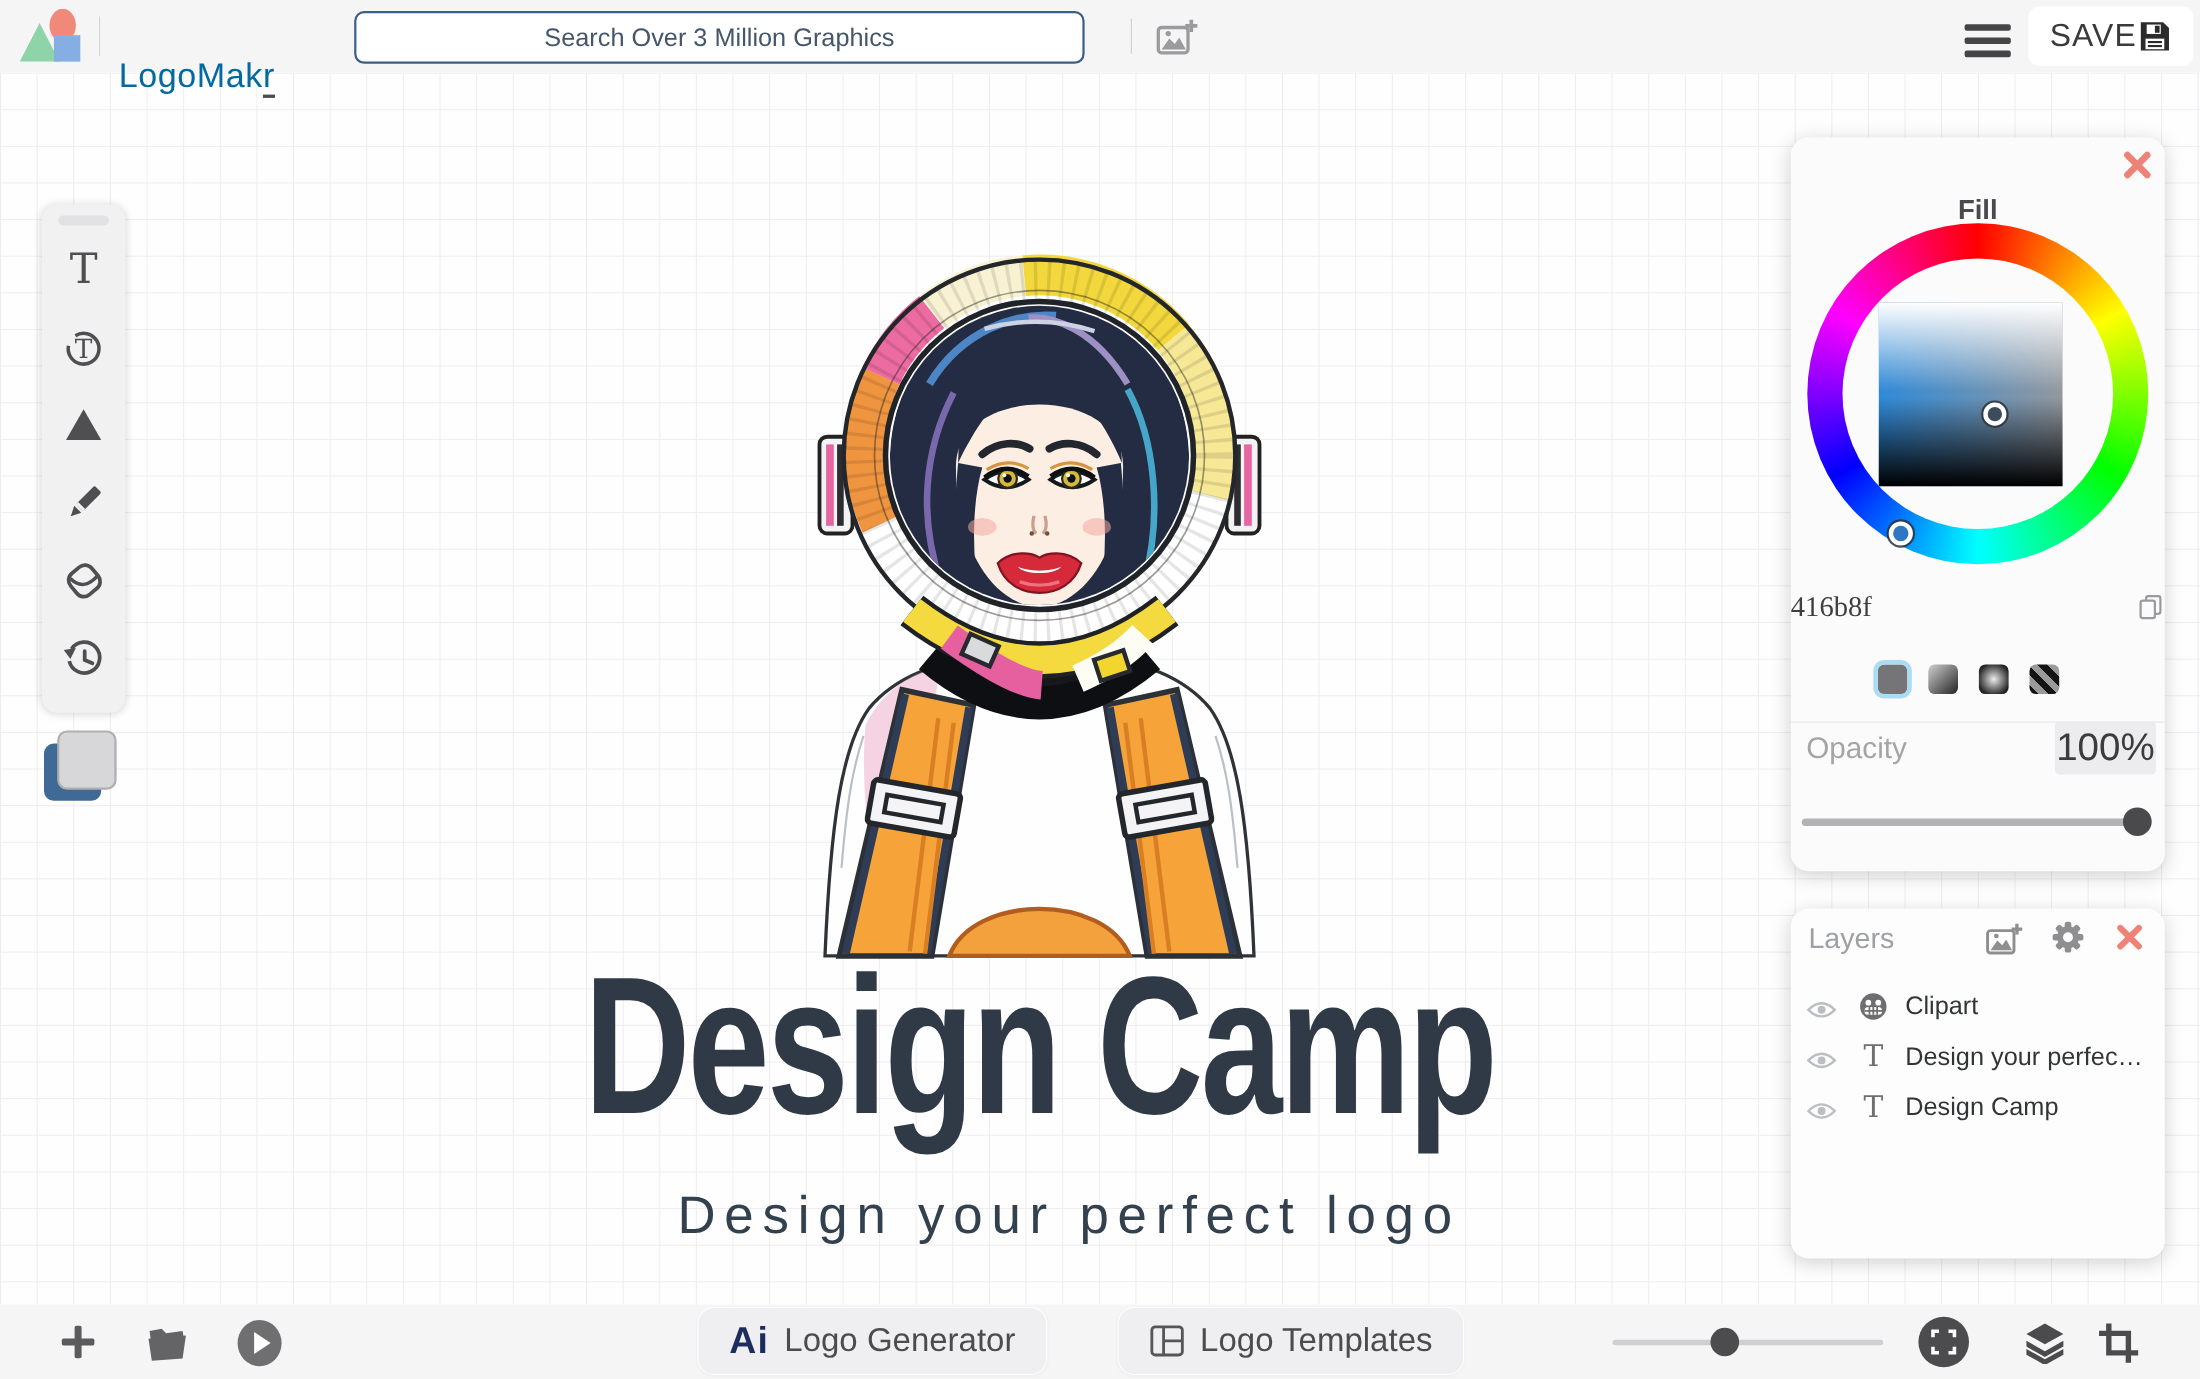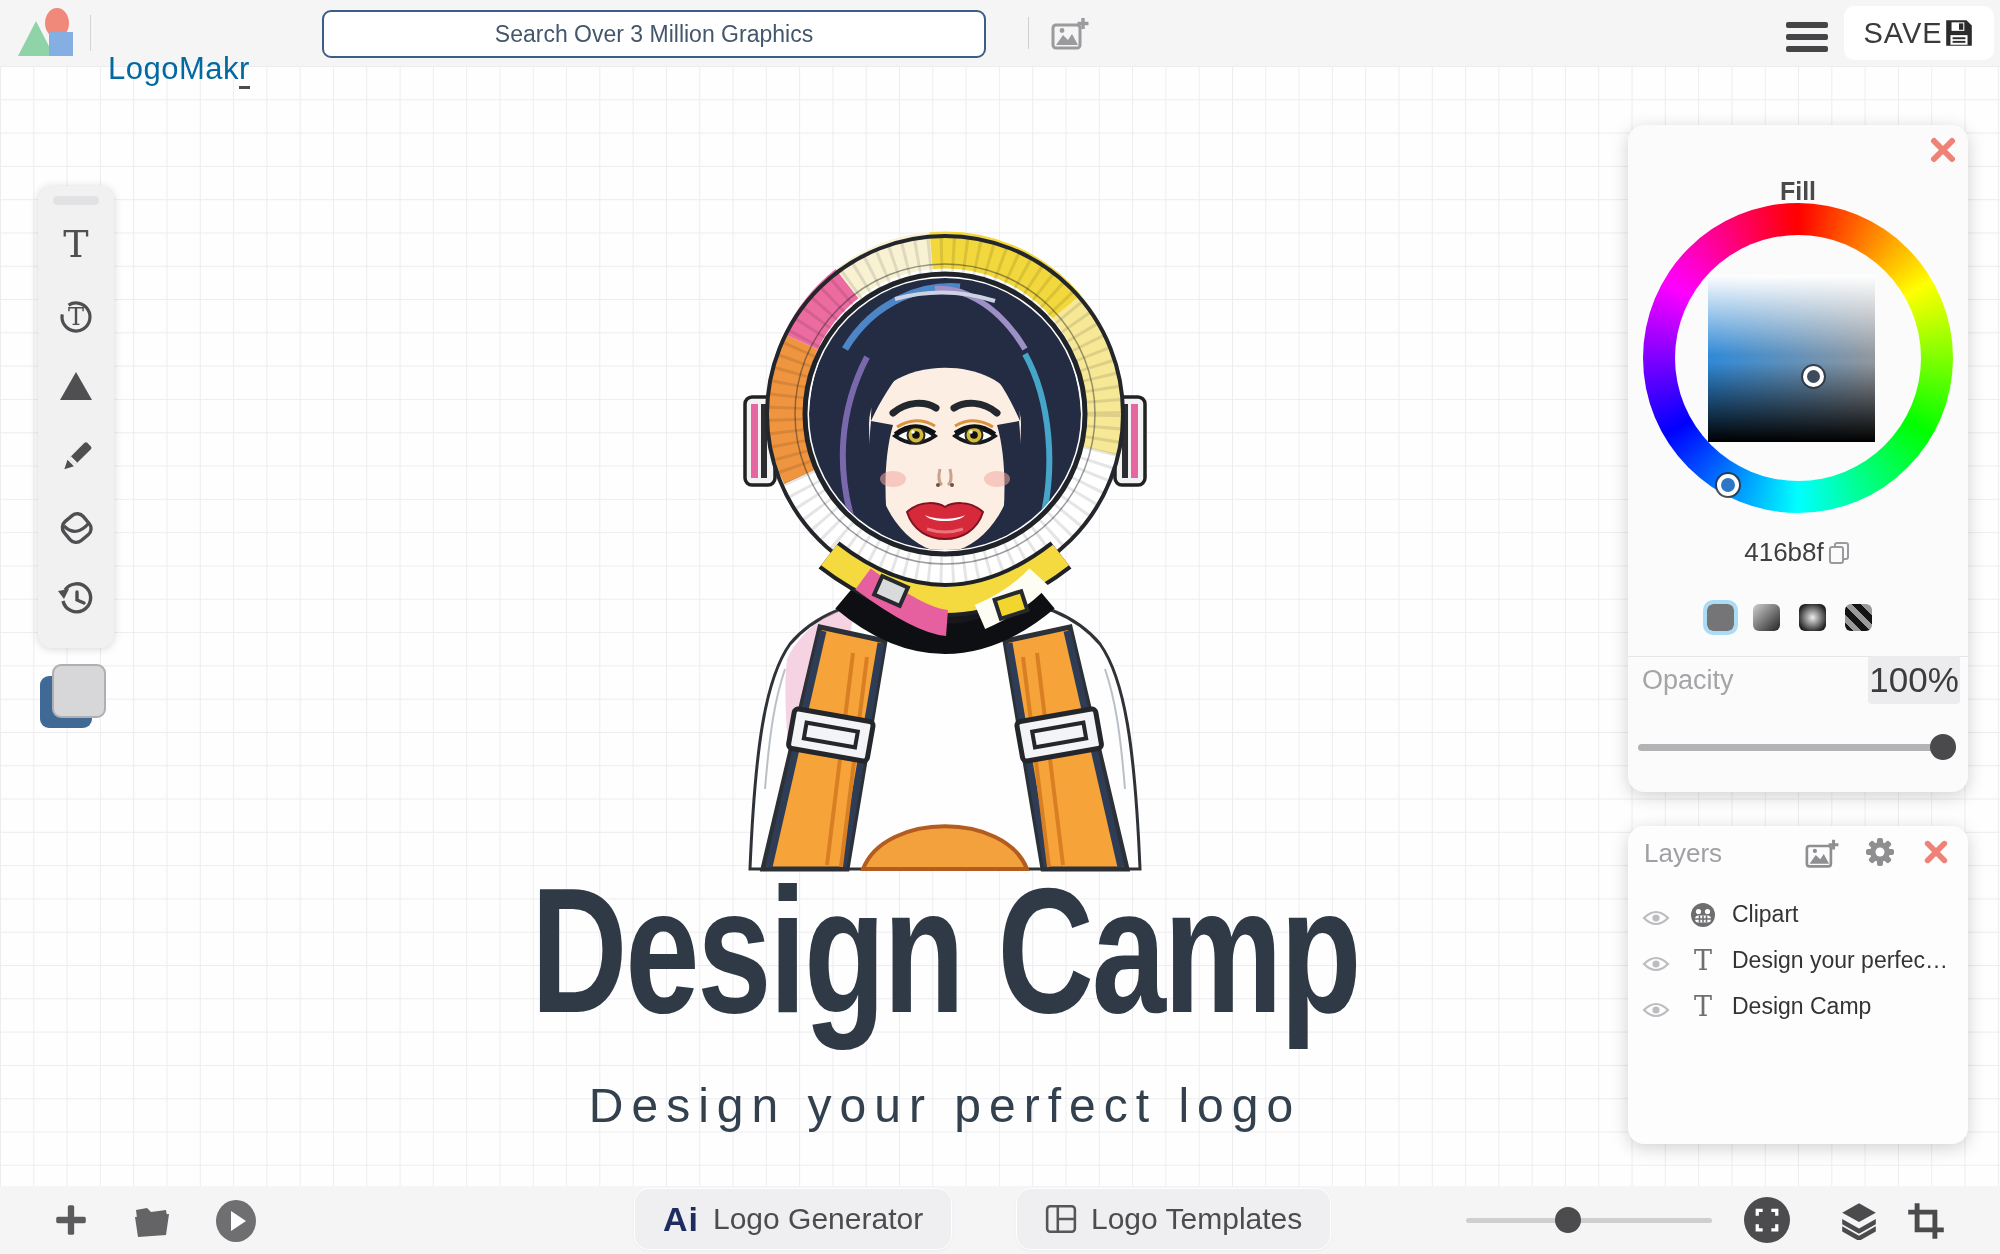--- a/index.html
+++ b/index.html
@@ -26,21 +26,21 @@
 
   
   .canvas{position:absolute;left:0;top:66px;width:2000px;height:1120px;background:#fefefe;
     background-image:linear-gradient(to right,#ededf0 1px,transparent 1px),
                      linear-gradient(to bottom,#ededf0 1px,transparent 1px);
     background-size:33.3px 33.3px;}
   .clipart{position:absolute;left:695px;top:163px;cursor:pointer;}
   .logo-title-wrap{position:absolute;left:0;top:796px;width:1890px;text-align:center;}
   .logo-title{display:inline-block;font-size:178px;font-weight:700;color:#2f3a46;line-height:1;
     letter-spacing:-3px;transform:scaleX(.75);white-space:nowrap;}
-  .logo-tagline-wrap{position:absolute;left:0;top:1012px;width:1890px;text-align:center;}
+  .logo-tagline-wrap{position:absolute;left:0;top:1012px;width:1890px;text-align:center;padding-left:27px;}
   .logo-tagline{display:inline-block;font-size:48px;color:#33414f;letter-spacing:8px;white-space:nowrap;}
 
   
   .toolbar{position:absolute;left:38px;top:186px;width:76px;height:462px;background:#f1f1f2;
     border-radius:14px;box-shadow:0 1px 8px rgba(0,0,0,.16);z-index:20;
     display:flex;flex-direction:column;align-items:center;}
   .tb-handle{width:46px;height:9px;border-radius:5px;background:#e2e2e4;margin:10px 0 18px 0;}
   .tb-btn{width:44px;height:44px;display:flex;align-items:center;justify-content:center;
     margin-bottom:28px;cursor:pointer;}
   .color-indicator{position:absolute;left:38px;top:664px;width:72px;height:66px;z-index:20;cursor:pointer;}
@@ -57,21 +57,21 @@
   .wheel{position:absolute;left:0;top:0;width:310px;height:310px;border-radius:50%;cursor:pointer;
     background:conic-gradient(#ff0000,#ffff00 60deg,#00ff00 120deg,#00ffff 180deg,#0000ff 240deg,#ff00ff 300deg,#ff0000 360deg);}
   .wheel-hole{position:absolute;left:32px;top:32px;width:246px;height:246px;border-radius:50%;background:#fbfbfc;}
   .sv-square{position:absolute;left:65px;top:72px;width:167px;height:167px;cursor:crosshair;
     background:linear-gradient(to bottom,rgba(255,255,255,1) 0%,rgba(255,255,255,0) 48%,rgba(0,0,0,0) 52%,#000 100%),
                linear-gradient(to right,#2f8ad8,#93989e);}
   .sv-cursor{position:absolute;left:160px;top:163px;width:13px;height:13px;border-radius:50%;background:#3d4c5c;
     border:4px solid #fff;box-shadow:0 0 0 2px rgba(45,50,60,.85);cursor:pointer;}
   .ring-cursor{position:absolute;left:74px;top:271px;width:14px;height:14px;border-radius:50%;background:#2f76c4;
     border:4px solid #fff;box-shadow:0 0 0 2px rgba(45,50,60,.85);cursor:pointer;}
-  .hex-row{position:absolute;left:0;top:412px;width:100%;display:flex;align-items:center;justify-content:center;gap:2px;}
+  .hex-row{position:absolute;left:0;top:412px;width:100%;display:flex;align-items:center;justify-content:space-between;gap:2px;font-family:Liberation Serif, serif;}
   .hex-value{font-size:26px;color:#3f3f41;cursor:text;}
   .swatch-row{position:absolute;left:79px;top:479px;display:flex;gap:19px;}
   .fsw{width:27px;height:27px;border-radius:6px;cursor:pointer;}
   .fsw.solid{background:#757577;outline:4px solid #aadcf5;}
   .fsw.lin{background:linear-gradient(135deg,#d0d0d0,#232323);}
   .fsw.rad{background:radial-gradient(circle,#ededed 0%,#232323 78%);}
   .fsw.pat{background:repeating-linear-gradient(45deg,#141414 0 6px,#9a9a9a 6px 12px);}
   .fill-divider{position:absolute;left:0;top:531px;width:100%;height:1px;background:#e6e6e8;}
   .opacity-label{position:absolute;left:14px;top:540px;font-size:27px;color:#a5a5a8;}
   .opacity-box{position:absolute;right:8px;top:531px;width:92px;height:48px;background:#ececee;border-radius:4px;

